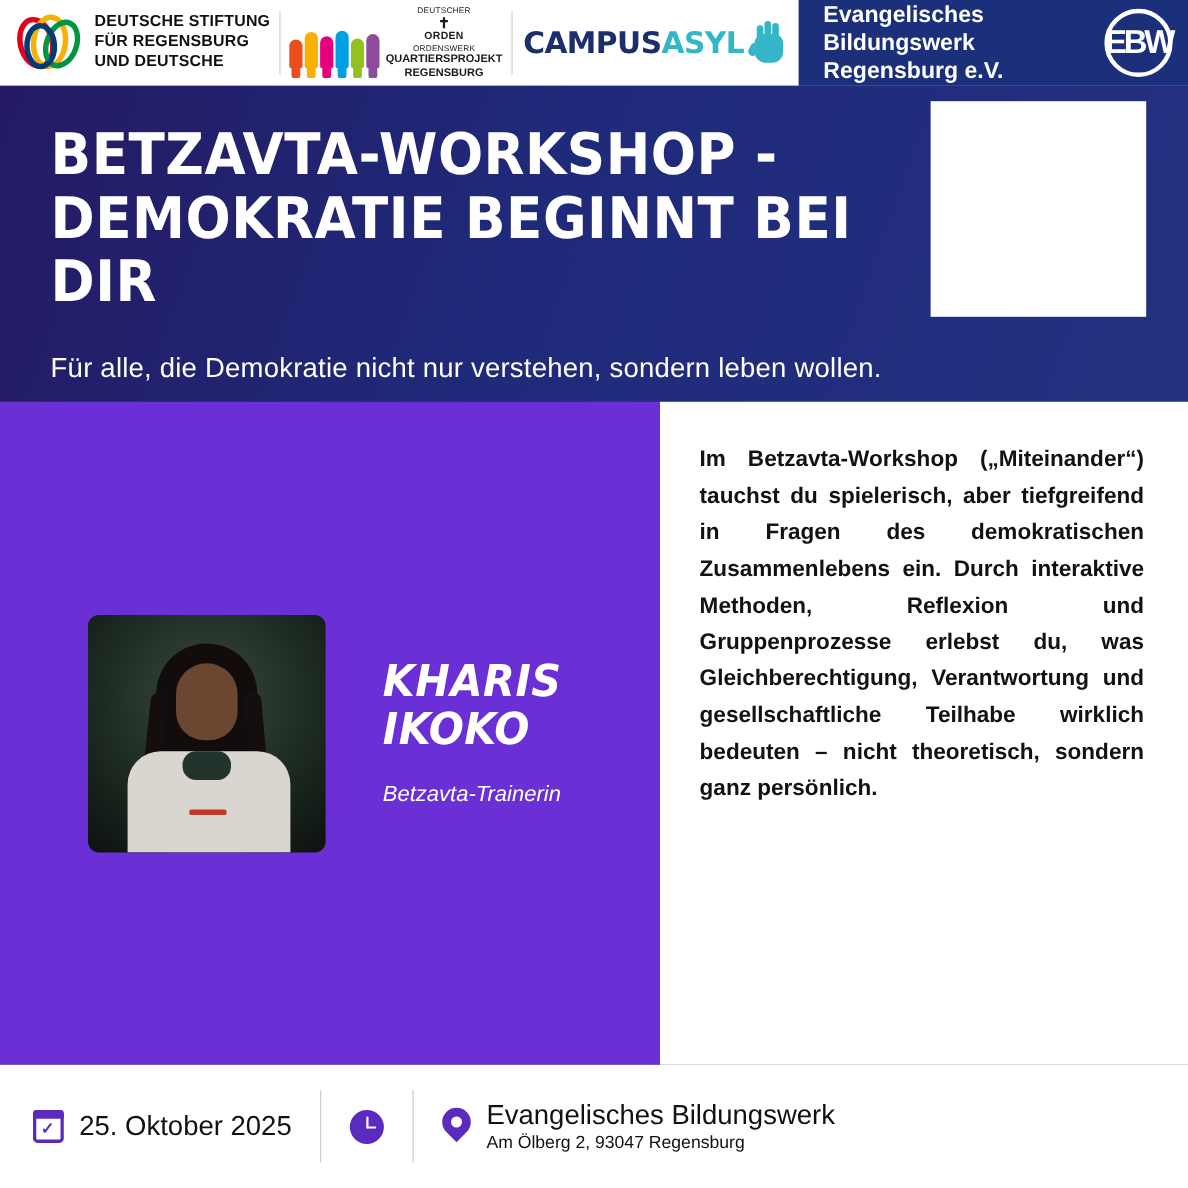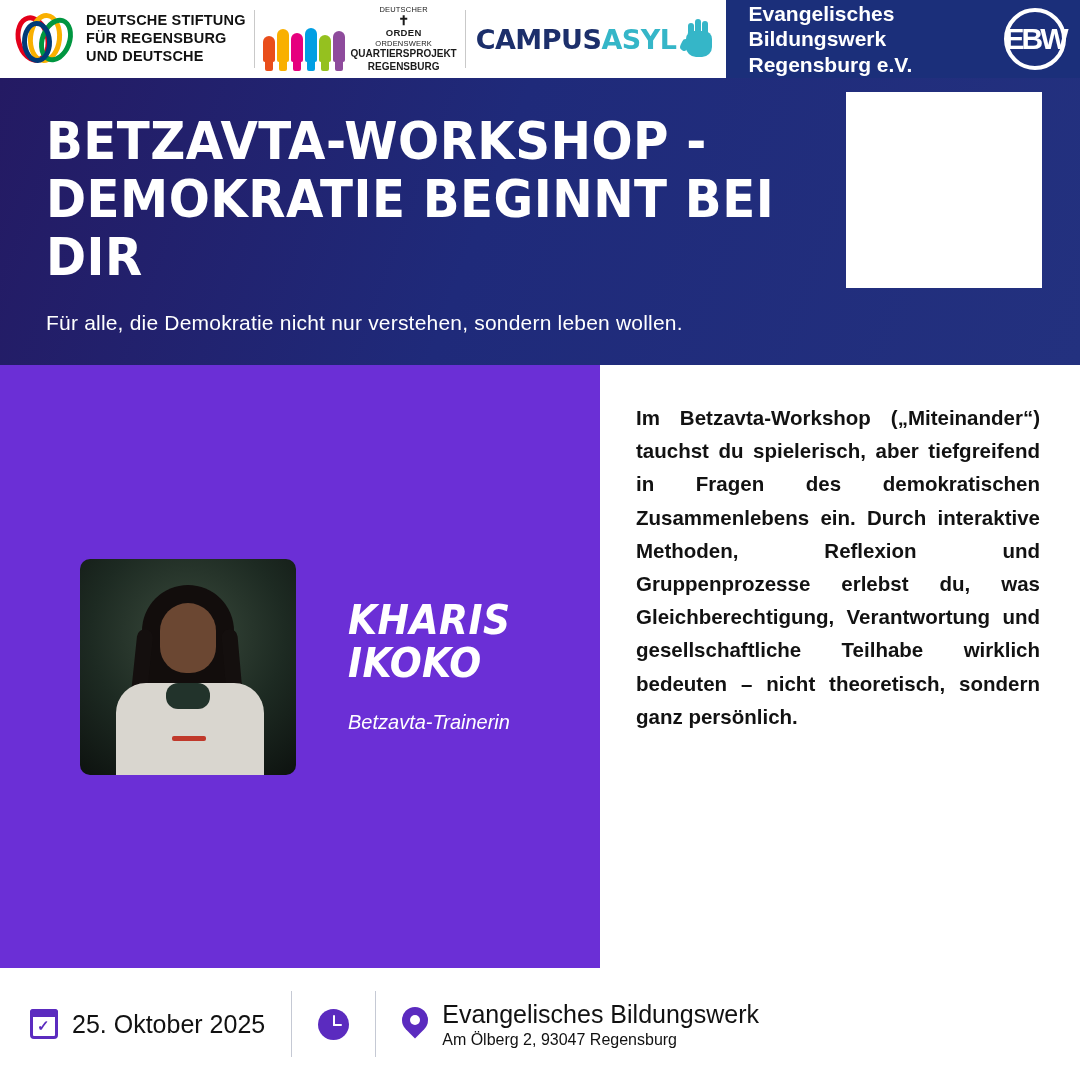--- a/index.html
+++ b/index.html
@@ -95,23 +95,23 @@
     font-weight: bold;
     font-size: 52px;
     line-height: 1.12;
     letter-spacing: 0.5px;
     text-transform: uppercase;
     max-width: 790px;
     transform: scaleX(0.93);
     transform-origin: left center;
   }
   .hero .subtitle {
-    margin-top: 24px;
+    margin-top: 34px;
     color: #ffffff;
-    font-size: 21px;
+    font-size: 25px;
     font-weight: 400;
     letter-spacing: .2px;
   }
   .qr {
     position: absolute; right: 38px; top: 14px;
     width: 196px; height: 196px; background: #fff; padding: 10px;
   }
   .qr canvas, .qr .qrgrid { width: 100%; height: 100%; display: block; }
   .qrgrid { display: grid; }
   .qrgrid i { display: block; }

